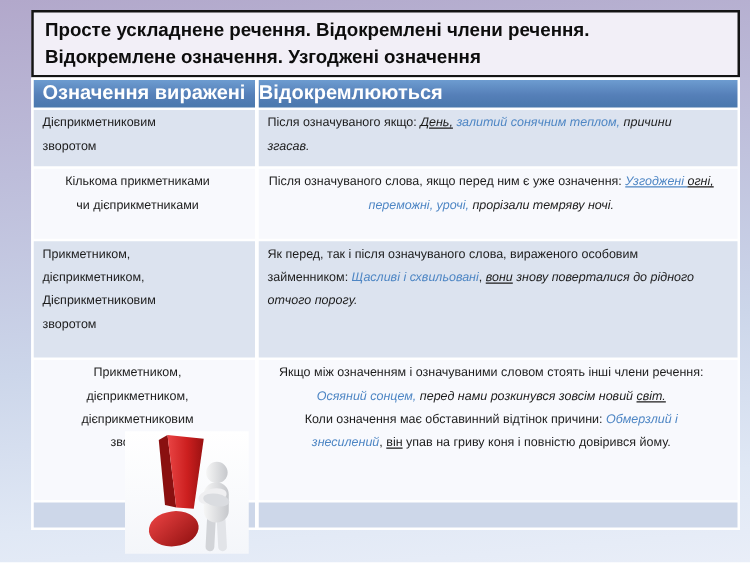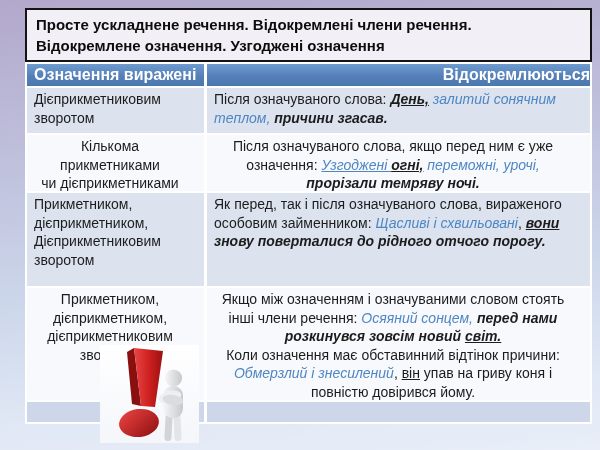--- a/index.html
+++ b/index.html
@@ -20,31 +20,31 @@
     grid-template-columns:177px 1fr;
     grid-template-rows:22px 45px 56px 93px 112px 20px;
     gap:2px 3px;
     background:#ffffff;border:2px solid #ffffff;
   }
   .th{
     background:linear-gradient(180deg,#6d9cd0 0%,#557fb8 55%,#4a78ad 100%);
     color:#ffffff;font-weight:bold;font-size:16px;line-height:22px;overflow:hidden;white-space:nowrap;
   }
   .th1{padding-left:7px;}
-  .th2{text-align:right;}
+  .th2{text-align:left;}
   .cell{
     box-sizing:border-box;overflow:hidden;
-    font-size:14px;line-height:18.5px;color:#1c1c1c;
+    font-size:10px;line-height:18.5px;color:#1c1c1c;
     padding:2px 18px 0 7px;
   }
   .tint{background:#dce3ef;}
   .lite{background:#f8f9fd;text-align:center;}
   .foot{background:#cdd7e9;}
   .b{color:#4e86c4;font-style:italic;}
-  .e{font-style:italic;font-weight:bold;}
+  .e{font-style:italic;font-weight:normal;}
   .u{text-decoration:underline;}
   .clipart{
     position:absolute;left:100px;top:345px;width:99px;height:98px;
     background:linear-gradient(180deg,#ffffff 0%,#f4f6fa 100%);
   }
 </style>
 </head>
 <body>
 
 <div class="slide">
@@ -52,21 +52,21 @@
   <div class="title-box">
     <div>Просте ускладнене речення. Відокремлені члени речення.</div>
     <div>Відокремлене означення. Узгоджені означення</div>
   </div>
 
   <div class="tbl" id="tbl">
     <div class="th th1">Означення виражені</div>
     <div class="th th2">Відокремлюються</div>
   <div class="cell tint">Дієприкметниковим<br>зворотом</div>
       <div class="cell tint">
-        <div class="para"><span class="">Після означуваного слова: </span><span class="e u">День,</span><span class=""> </span><span class="b">залитий сонячним теплом,</span><span class=""> </span><span class="e">причини згасав.</span></div>
+        <div class="para"><span class="">Після означуваного якщо: </span><span class="e u">День,</span><span class=""> </span><span class="b">залитий сонячним теплом,</span><span class=""> </span><span class="e">причини згасав.</span></div>
       </div>
       <div class="cell lite">Кількома прикметниками<br>чи дієприкметниками</div>
       <div class="cell lite">
         <div class="para"><span class="">Після означуваного слова, якщо перед ним є уже означення: </span><span class="b u">Узгоджені </span><span class="e u">огні,</span><span class=""> </span><span class="b">переможні, урочі,</span><span class=""> </span><span class="e">прорізали темряву ночі.</span></div>
       </div>
       <div class="cell tint">Прикметником,<br>дієприкметником,<br>Дієприкметниковим<br>зворотом</div>
       <div class="cell tint">
         <div class="para"><span class="">Як перед, так і після означуваного слова, вираженого особовим займенником: </span><span class="b">Щасливі і схвильовані</span><span class="">, </span><span class="e u">вони</span><span class="e"> знову поверталися до рідного отчого порогу.</span></div>
       </div>
       <div class="cell lite">Прикметником,<br>дієприкметником,<br>дієприкметниковим<br>зворотом</div>

